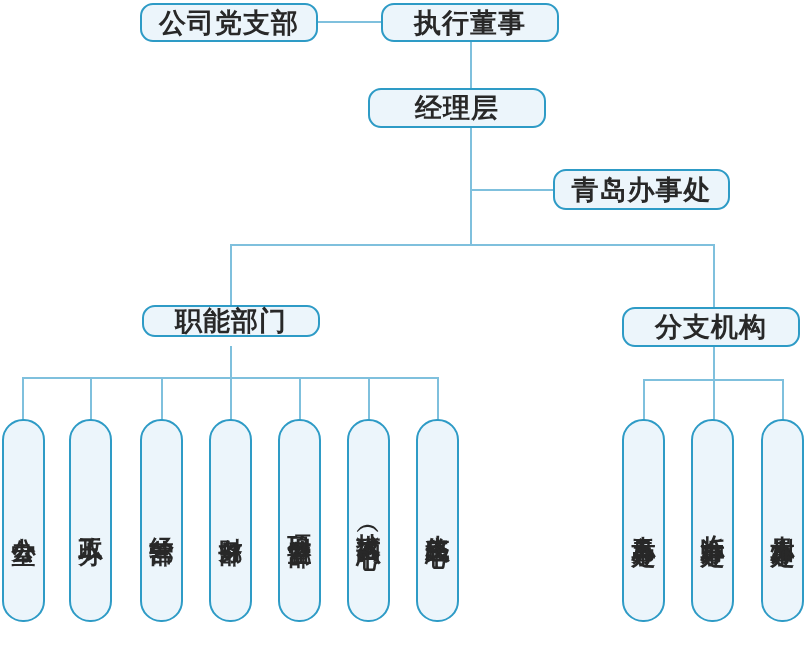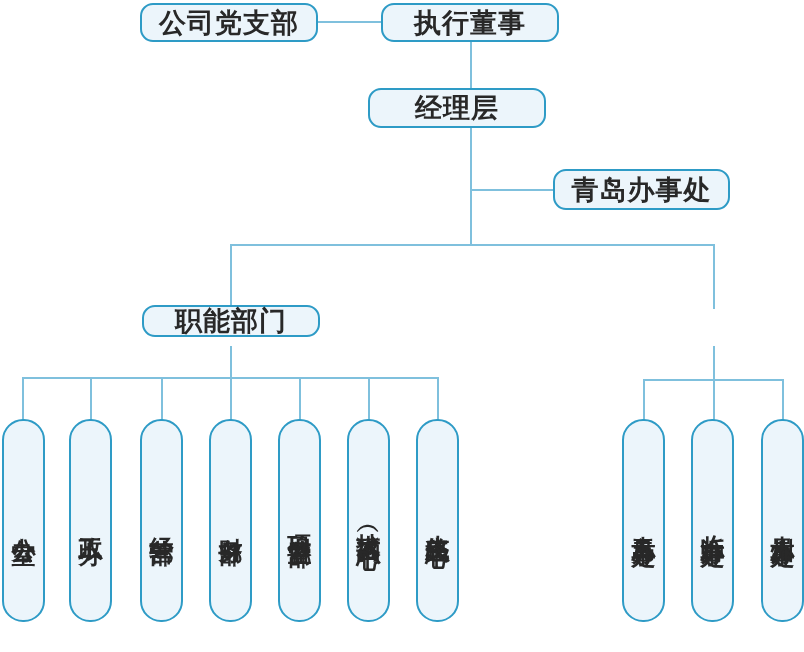--- a/index.html
+++ b/index.html
@@ -85,20 +85,23 @@
   </div>
 
   <div class="box hbox" style="left:553px;top:169px;width:177px;height:41px">
     <span>青岛办事处</span>
   </div>
 
   <div class="box hbox" style="left:142px;top:305px;width:178px;height:32px">
     <span>职能部门</span>
   </div>
 
+  <div class="box hbox" style="left:622px;top:307px;width:178px;height:40px">
+    <span>分支机构</span>
+  </div>
 
   <div class="box vbox" style="left:2px">
     <span>办公室</span>
   </div>
   <div class="box vbox" style="left:69px">
     <span>政工办</span>
   </div>
   <div class="box vbox" style="left:140px">
     <span>经营部</span>
   </div>

